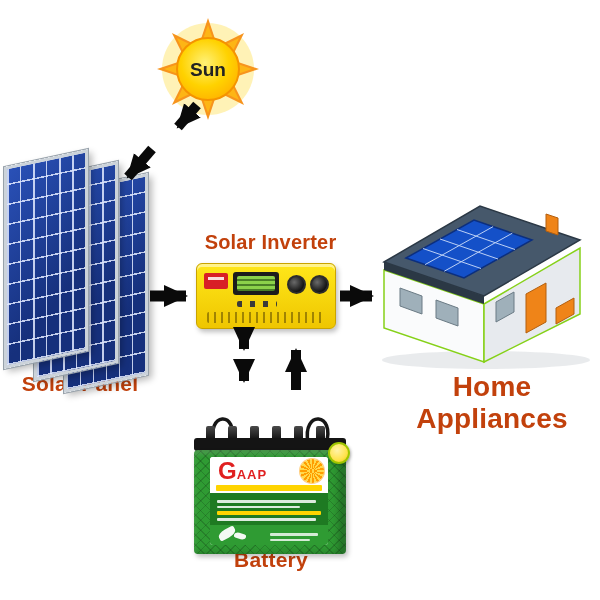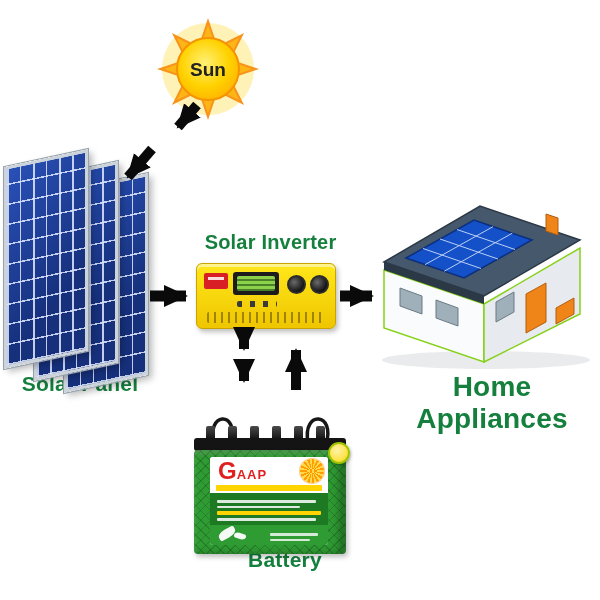--- a/index.html
+++ b/index.html
@@ -3,25 +3,25 @@
 <meta charset="utf-8">
 <style>
   html,body { margin:0; padding:0; background:#fff; }
   body { width:600px; height:600px; font-family:"Liberation Sans", sans-serif; }
   .canvas { position:relative; width:600px; height:600px; background:#fff; overflow:hidden; }
 
   
   .arrows { position:absolute; left:0; top:0; width:600px; height:600px; z-index:6; pointer-events:none; }
 
   
-  .node-label { position:absolute; font-weight:bold; color:#15803d; text-align:center; letter-spacing:.2px; }
+  .node-label { position:absolute; font-weight:bold; color:#c2410c; text-align:center; letter-spacing:.2px; }
   .lbl-panel    { left:0px;   top:372px; width:160px; font-size:21px; }
   .lbl-inverter { left:178px; top:231px; width:185px; font-size:20px; }
   .lbl-home     { left:386px; top:371px; width:212px; font-size:28px; }
-  .lbl-battery  { left:220px; top:548px; width:130px; font-size:21px; }
+  .lbl-battery  { left:206px; top:548px; width:130px; font-size:21px; }
 
   
   .sun { position:absolute; left:148px; top:12px; width:120px; height:118px; z-index:2; }
 
   
   .panel { position:absolute; width:78px; height:196px;
            background:linear-gradient(135deg,#2a51b8 0%,#16307c 70%);
            background-image:
              repeating-linear-gradient(90deg, rgba(225,233,255,.85) 0 1.5px, transparent 1.5px 13px),
              repeating-linear-gradient(0deg,  rgba(225,233,255,.85) 0 1.5px, transparent 1.5px 20px),

